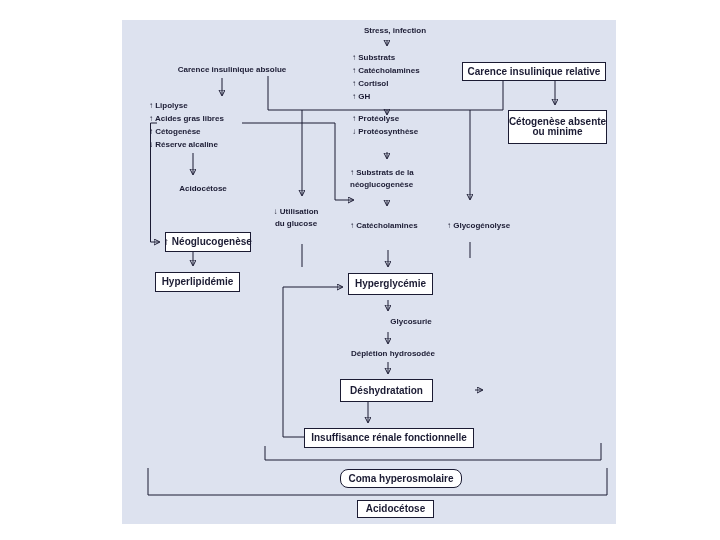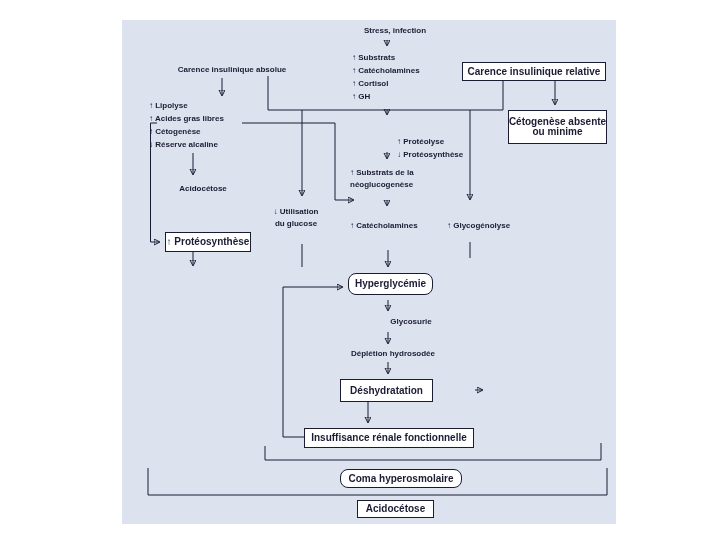--- a/index.html
+++ b/index.html
@@ -109,43 +109,44 @@
 
   <div class="t list" style="left:149px;top:100px;">
     <div>↑ Lipolyse</div>
     <div>↑ Acides gras libres</div>
     <div>↑ Cétogenèse</div>
     <div>↓ Réserve alcaline</div>
   </div>
 
   <div class="t center" style="left:158px;top:183px;width:90px;">Acidocétose</div>
 
-  <div class="box" style="left:165px;top:232px;width:86px;height:20px;">↑ Protéosynthèse</div>
+  <div class="box" style="left:165px;top:232px;width:86px;height:20px;">↑ Néoglucogenèse</div>
 
+  <div class="box" style="left:155px;top:272px;width:85px;height:20px;">Hyperlipidémie</div>
 
   <div class="t center" style="left:258px;top:206px;width:76px;line-height:12px;">
     <div>↓ Utilisation</div>
     <div>du glucose</div>
   </div>
 
-  <div class="t list2" style="left:352px;top:136px;margin-left:45px;">
+  <div class="t list2" style="left:352px;top:113px;">
     <div>↑ Protéolyse</div>
     <div>↓ Protéosynthèse</div>
   </div>
 
   <div class="t" style="left:350px;top:167px;line-height:12px;">
     <div>↑ Substrats de la</div>
     <div>néoglucogenèse</div>
   </div>
 
   <div class="t" style="left:350px;top:220px;">↑ Catécholamines</div>
 
   <div class="t" style="left:447px;top:220px;">↑ Glycogénolyse</div>
 
-  <div class="box" style="left:348px;top:273px;width:85px;height:22px;border-radius:8px;">Hyperglycémie</div>
+  <div class="box" style="left:348px;top:273px;width:85px;height:22px;">Hyperglycémie</div>
 
   <div class="t center" style="left:375px;top:316px;width:72px;">Glycosurie</div>
 
   <div class="t center" style="left:343px;top:348px;width:100px;">Déplétion hydrosodée</div>
 
   <div class="box" style="left:340px;top:379px;width:93px;height:23px;">Déshydratation</div>
 
 
   <div class="box" style="left:304px;top:428px;width:170px;height:20px;">Insuffisance rénale fonctionnelle</div>
 

